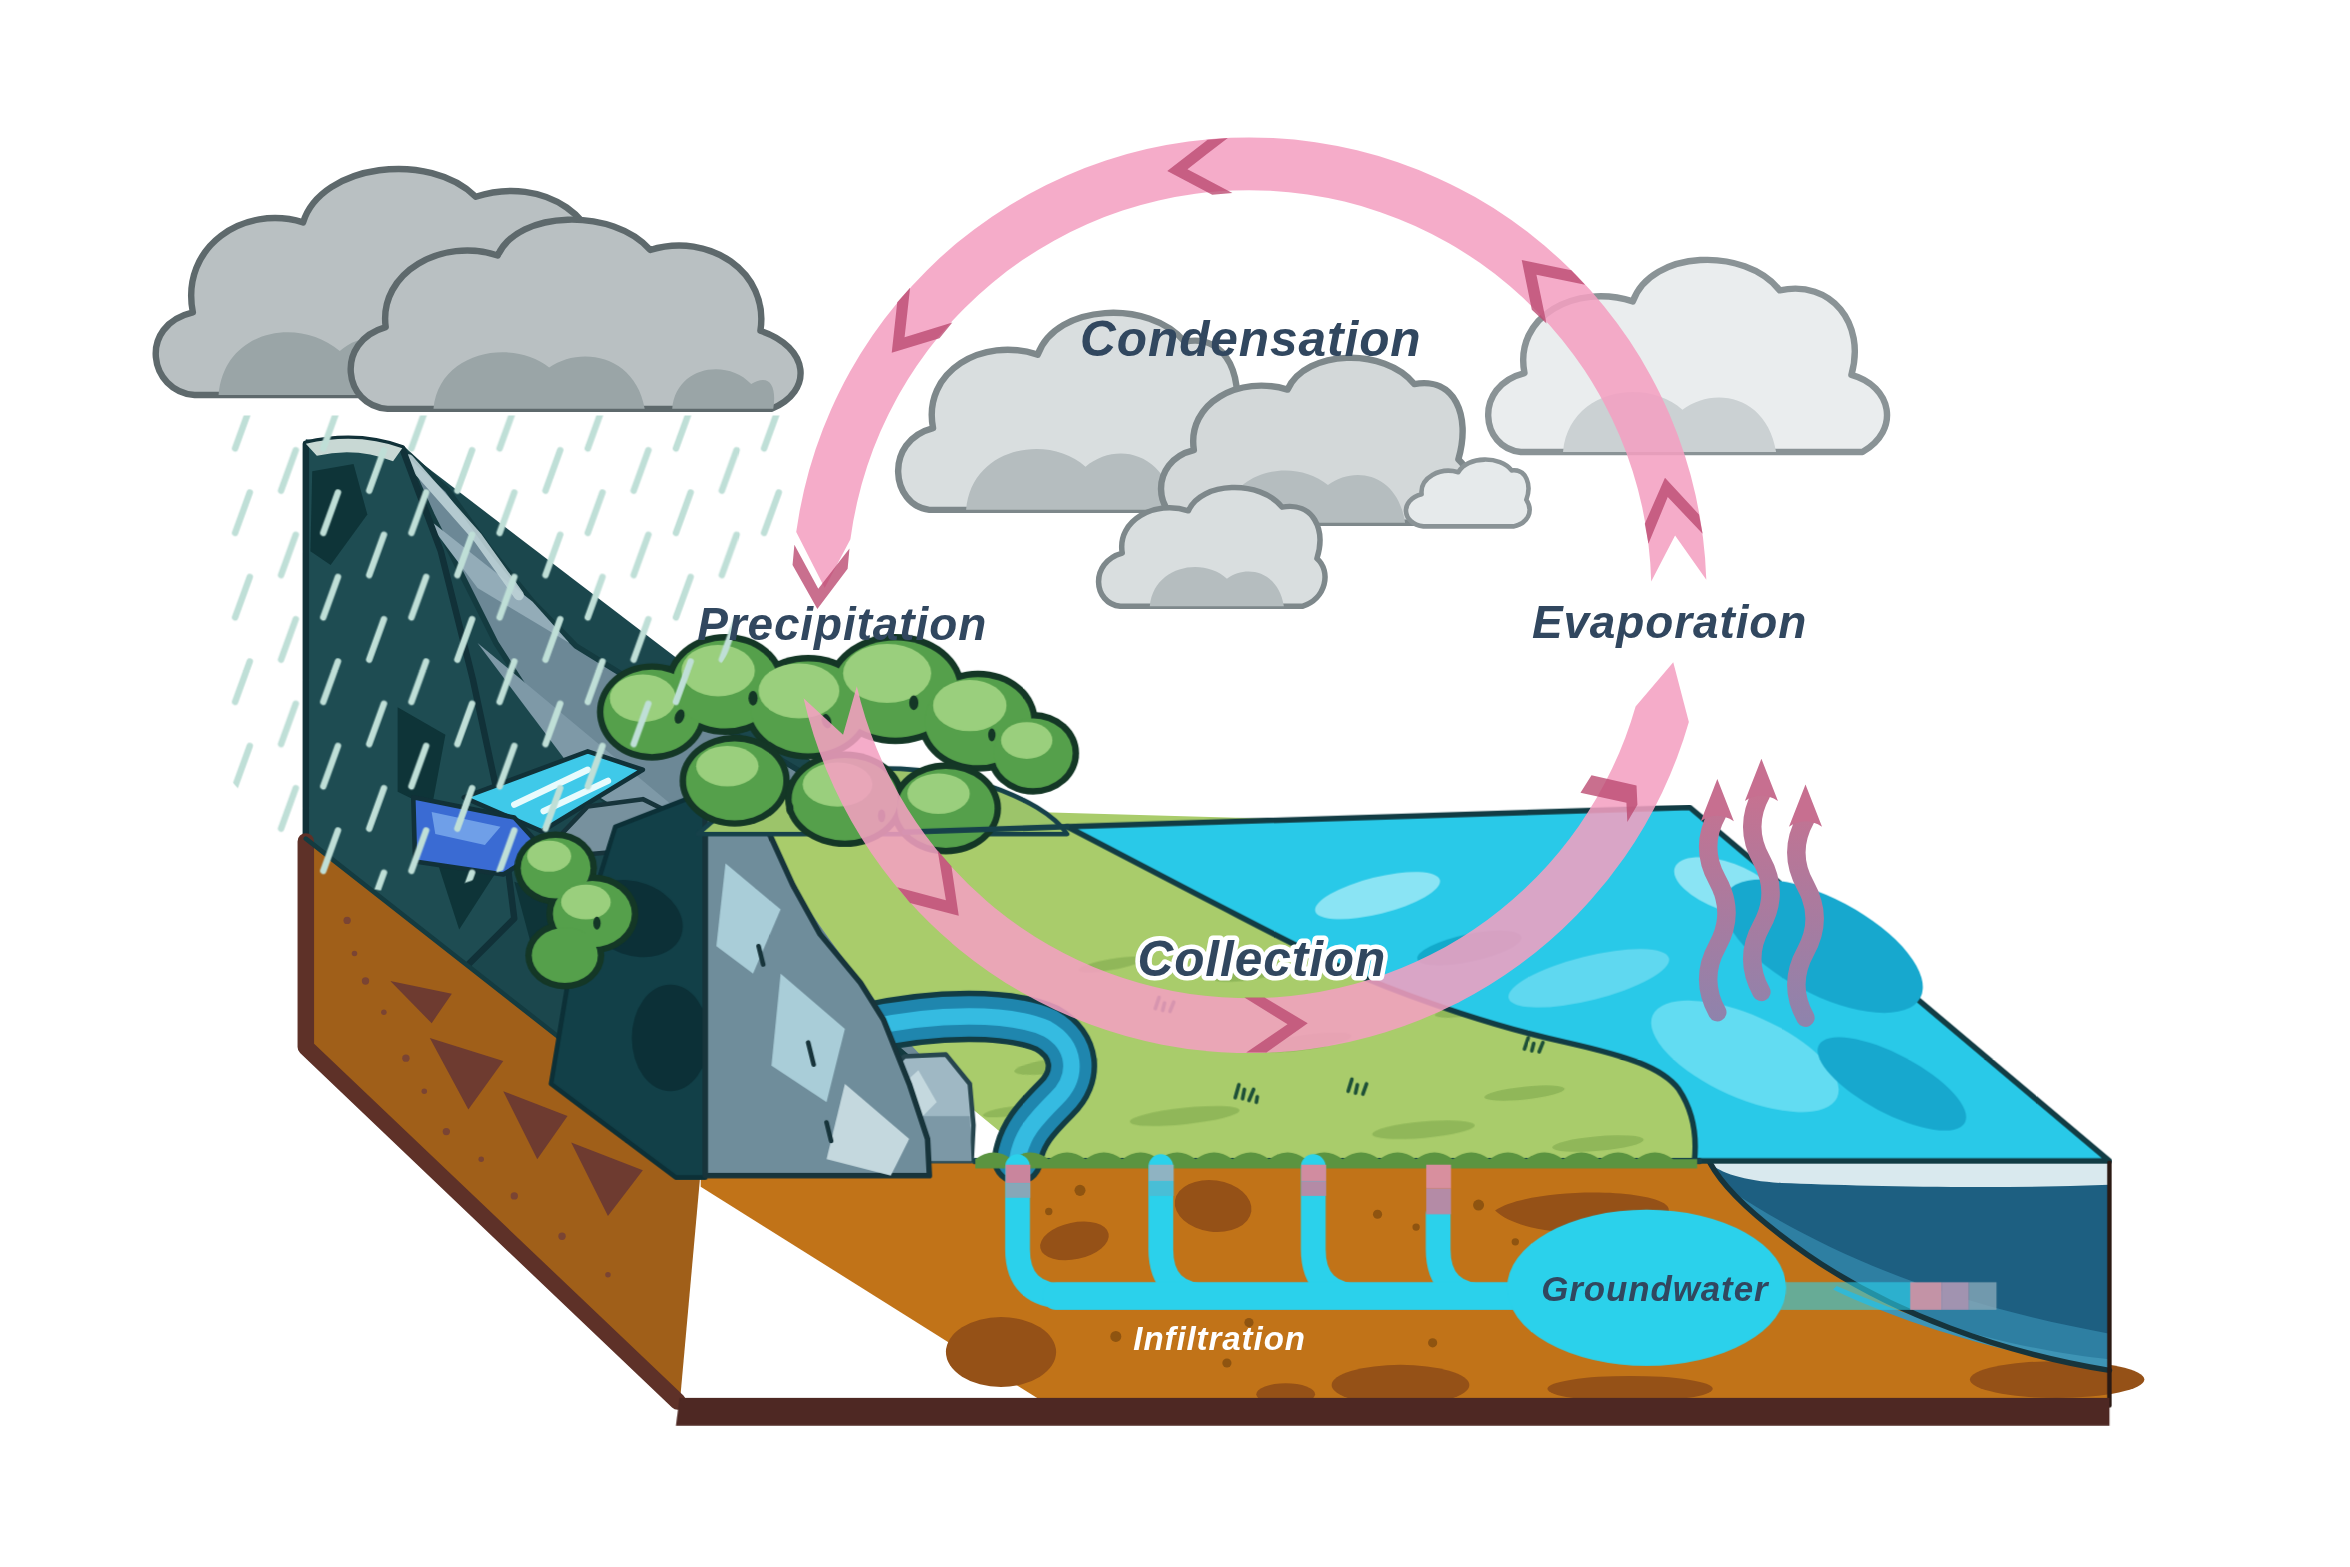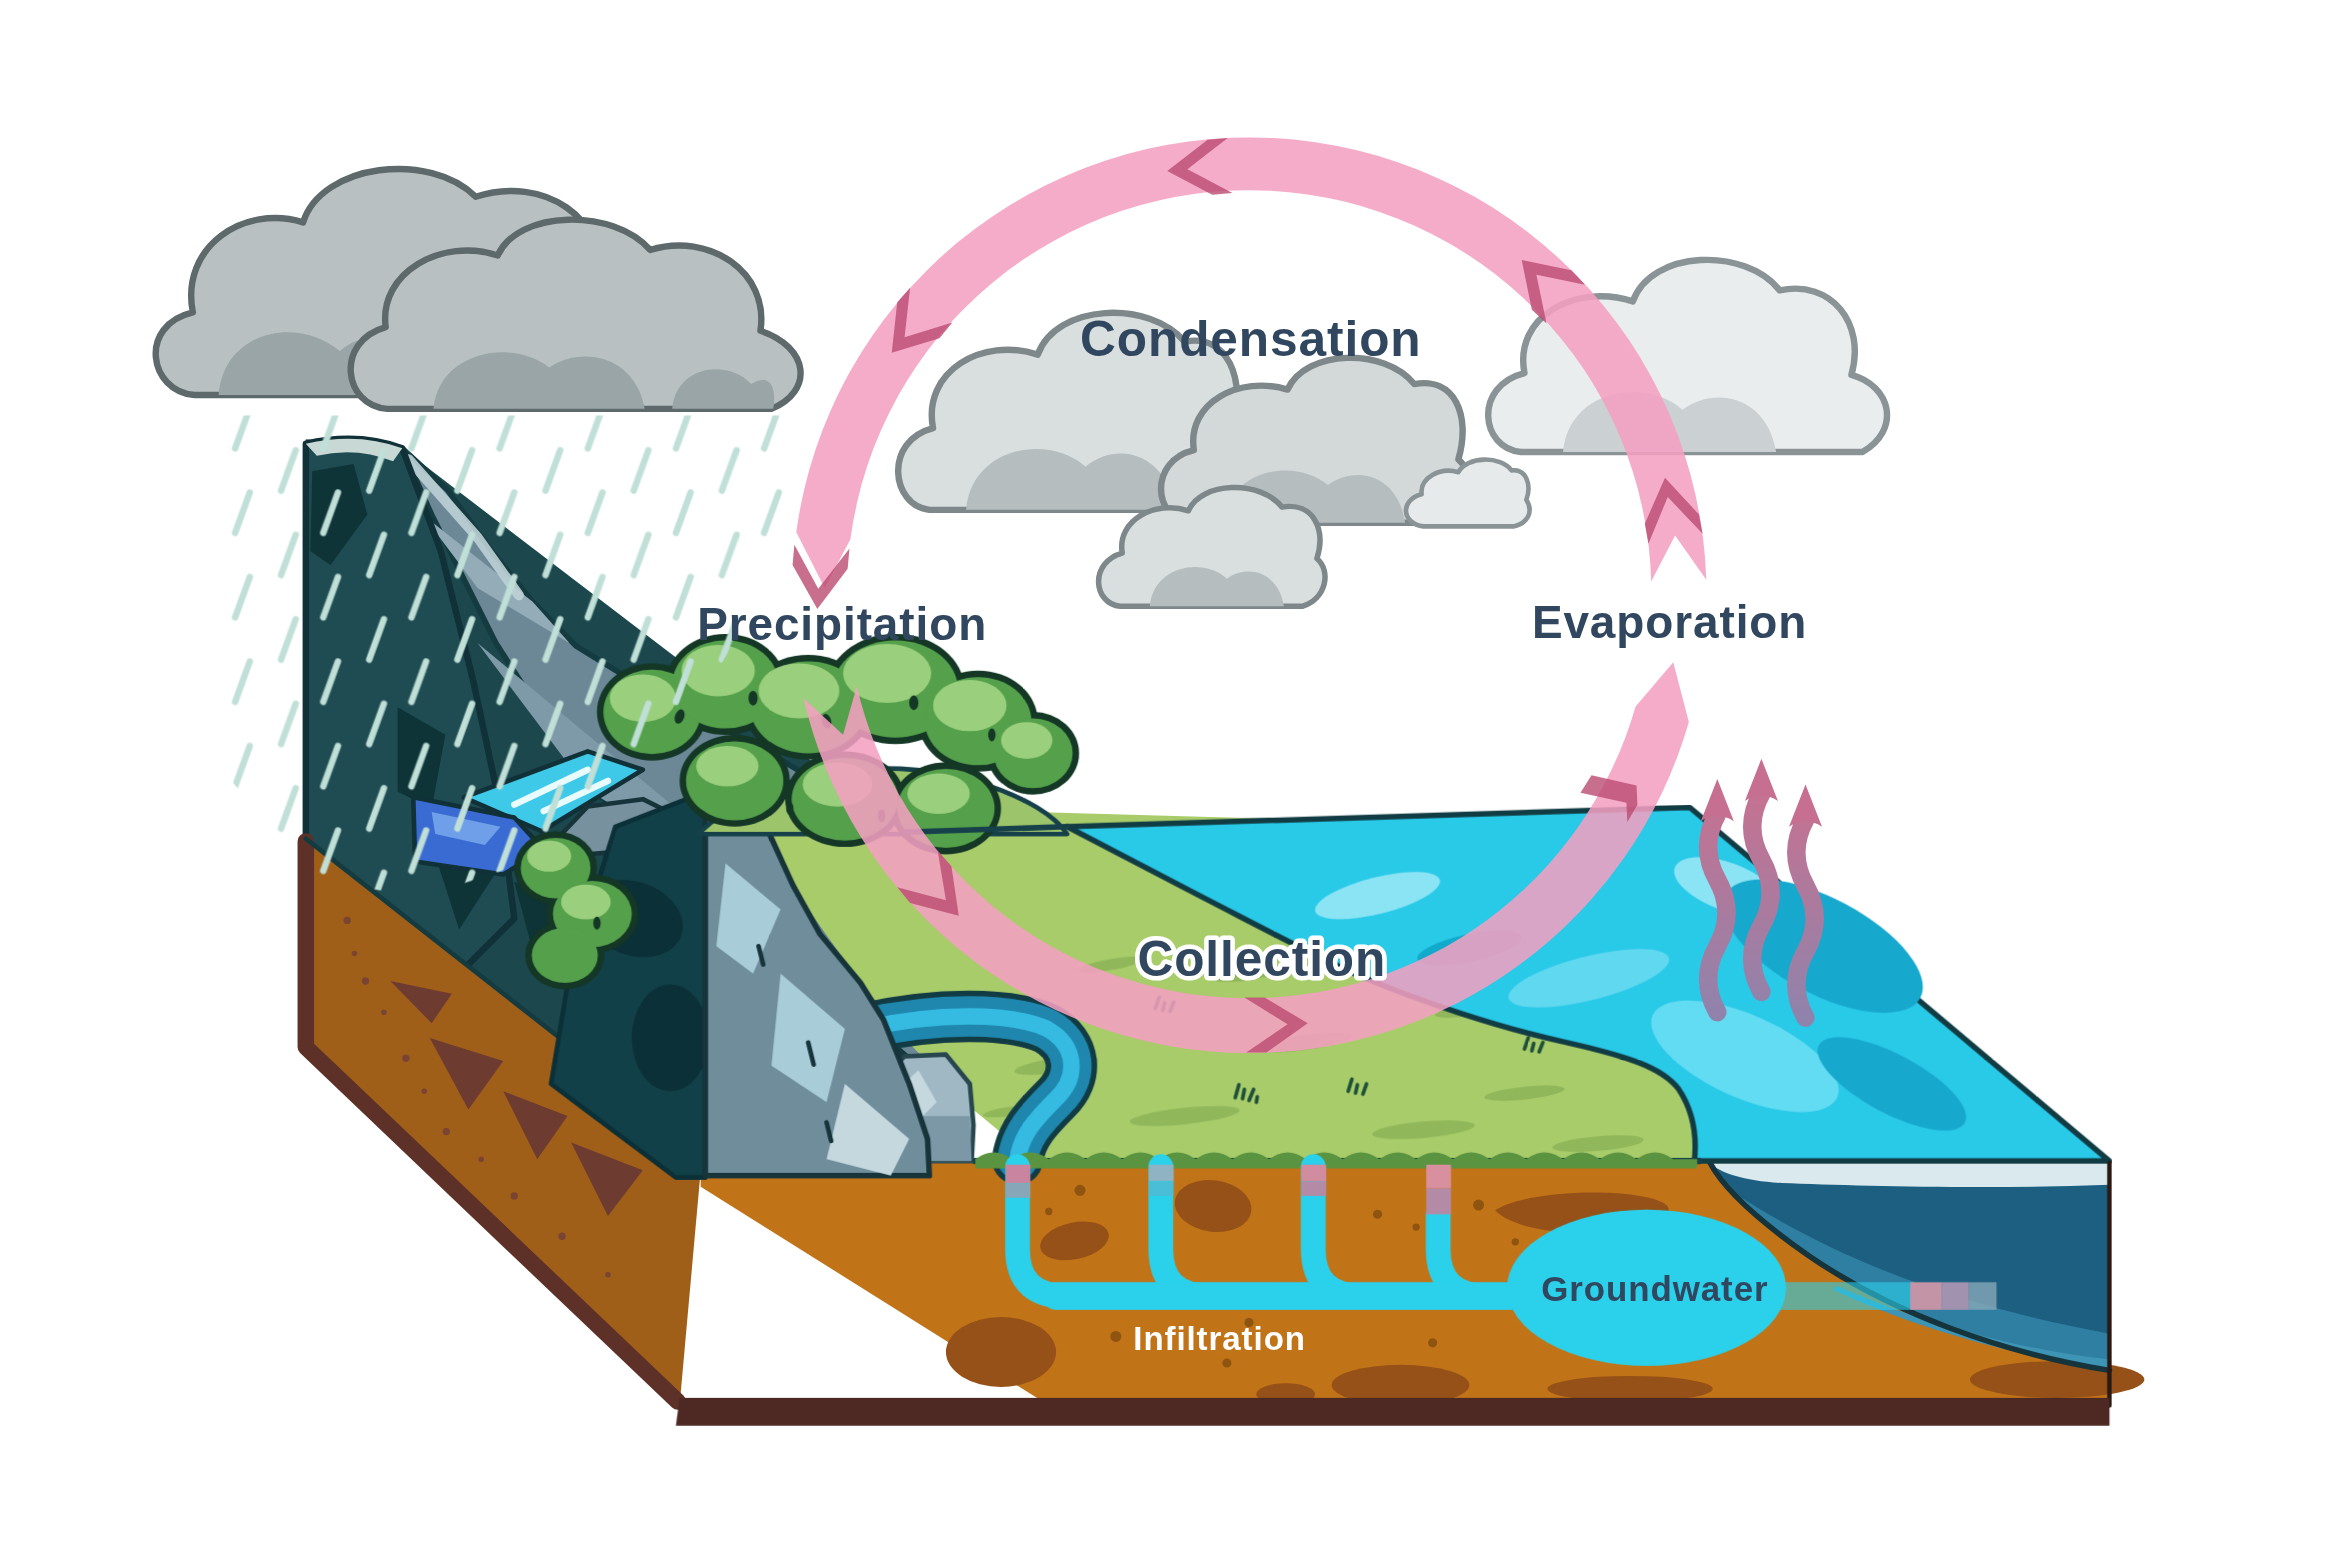--- a/index.html
+++ b/index.html
@@ -1,17 +1,17 @@
 <!DOCTYPE html>
 <html style="font-size:14.7px"><head>
 <meta charset="utf-8">
 <style>
   html,body{margin:0;padding:0;background:#fff;}
   #canvas{position:relative;width:2351px;height:1568px;background:#ffffff;overflow:hidden;
-          font-family:"Liberation Sans",sans-serif;}
+          font-family:"Liberation Sans",sans-serif;font-style:italic;}
   svg{display:block}
   svg *{stroke-linejoin:round;stroke-linecap:round;}
   .lbl{font-family:"Liberation Sans",sans-serif;font-weight:700;fill:#31475F;letter-spacing:1px;}
   .lbl-outline{stroke:#ffffff;stroke-width:10px;paint-order:stroke;}
   .lbl-white{fill:#ffffff;}
 </style>
 </head>
 <body>
 
 <div id="canvas">

